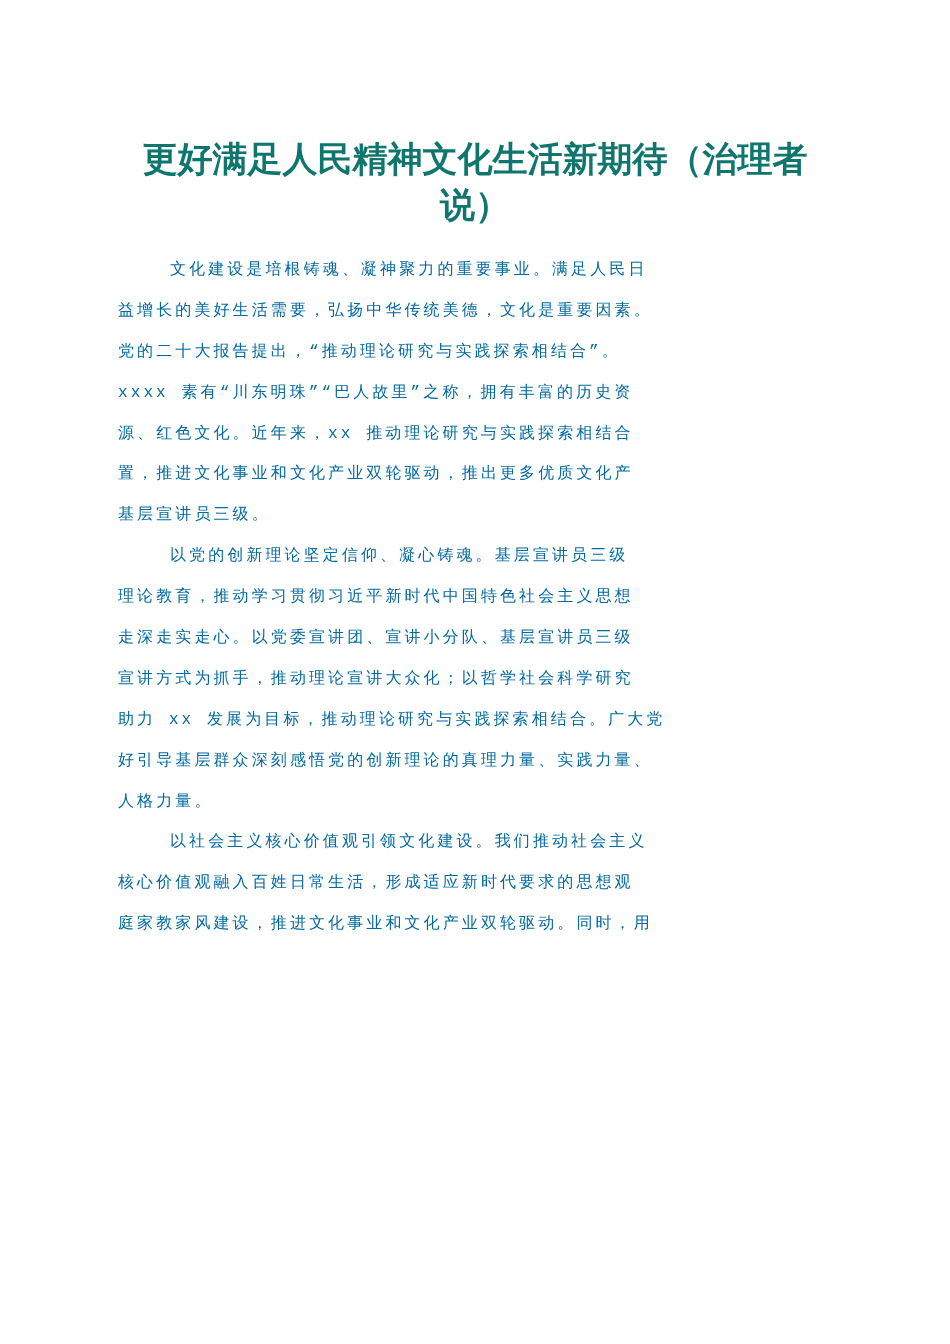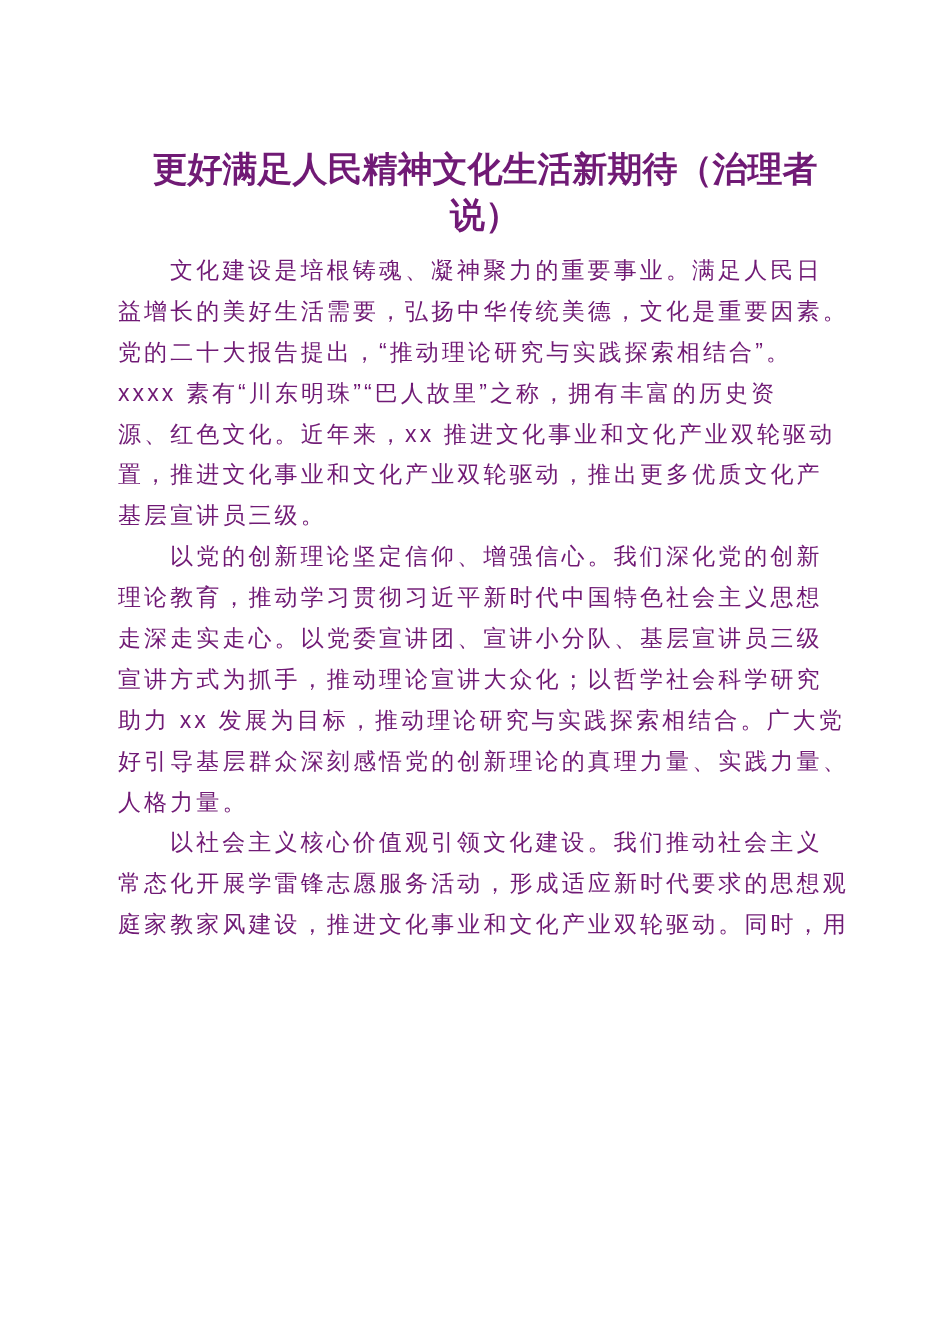--- a/index.html
+++ b/index.html
@@ -1,64 +1,64 @@
 <!DOCTYPE html>
 <html><head>
 <meta charset="utf-8">
 <style>
   html, body { margin: 0; padding: 0; background: #ffffff; }
   body { width: 950px; height: 1344px; position: relative; overflow: hidden; }
   .page { position: absolute; left: 0; top: 0; width: 950px; height: 1344px; background: #ffffff; }
   .title {
     position: absolute; left: 100px; width: 750px; text-align: center;
     font-family: "DejaVu Serif", "Liberation Serif", serif;
-    font-weight: bold; font-size: 35px; color: #701a75; line-height: 46px;
-    margin: 10px;
+    font-weight: bold; font-size: 35px; color: #0f766e; line-height: 46px;
+    margin: 0;
   }
   .title-line { display: block; white-space: nowrap; }
   .body { position: absolute; left: 118px; top: 250px; width: 720px; }
   .line {
     display: block; white-space: nowrap; height: 40.9px; line-height: 40.9px;
-    font-family: Liberation Sans, sans-serif;
-    font-size: 23px; color: #701a75; letter-spacing: 3.1px; font-weight: 300;
+    font-family: Liberation Mono, monospace;
+    font-size: 16px; color: #0369a1; letter-spacing: 3.1px; font-weight: 300;
   }
   .indent { padding-left: 52px; }
 </style>
 </head>
 <body>
 
 <div class="page">
 
   <h1 class="title" style="top:136px;">
     <span class="title-line">更好满足人民精神文化生活新期待（治理者</span>
     <span class="title-line">说）</span>
   </h1>
 
   <div class="body">
 
     <div>
       <span class="line indent">文化建设是培根铸魂、凝神聚力的重要事业。满足人民日</span>
       <span class="line">益增长的美好生活需要，弘扬中华传统美德，文化是重要因素。</span>
       <span class="line">党的二十大报告提出，“推动理论研究与实践探索相结合”。</span>
       <span class="line">xxxx 素有“川东明珠”“巴人故里”之称，拥有丰富的历史资</span>
-      <span class="line">源、红色文化。近年来，xx 推进文化事业和文化产业双轮驱动</span>
+      <span class="line">源、红色文化。近年来，xx 推动理论研究与实践探索相结合</span>
       <span class="line">置，推进文化事业和文化产业双轮驱动，推出更多优质文化产</span>
       <span class="line">基层宣讲员三级。</span>
     </div>
 
     <div>
-      <span class="line indent">以党的创新理论坚定信仰、增强信心。我们深化党的创新</span>
+      <span class="line indent">以党的创新理论坚定信仰、凝心铸魂。基层宣讲员三级</span>
       <span class="line">理论教育，推动学习贯彻习近平新时代中国特色社会主义思想</span>
       <span class="line">走深走实走心。以党委宣讲团、宣讲小分队、基层宣讲员三级</span>
       <span class="line">宣讲方式为抓手，推动理论宣讲大众化；以哲学社会科学研究</span>
       <span class="line">助力 xx 发展为目标，推动理论研究与实践探索相结合。广大党</span>
       <span class="line">好引导基层群众深刻感悟党的创新理论的真理力量、实践力量、</span>
       <span class="line">人格力量。</span>
     </div>
 
     <div>
       <span class="line indent">以社会主义核心价值观引领文化建设。我们推动社会主义</span>
-      <span class="line">常态化开展学雷锋志愿服务活动，形成适应新时代要求的思想观</span>
+      <span class="line">核心价值观融入百姓日常生活，形成适应新时代要求的思想观</span>
       <span class="line">庭家教家风建设，推进文化事业和文化产业双轮驱动。同时，用</span>
     </div>
 
   </div>
 </div>
 
 </body></html>

